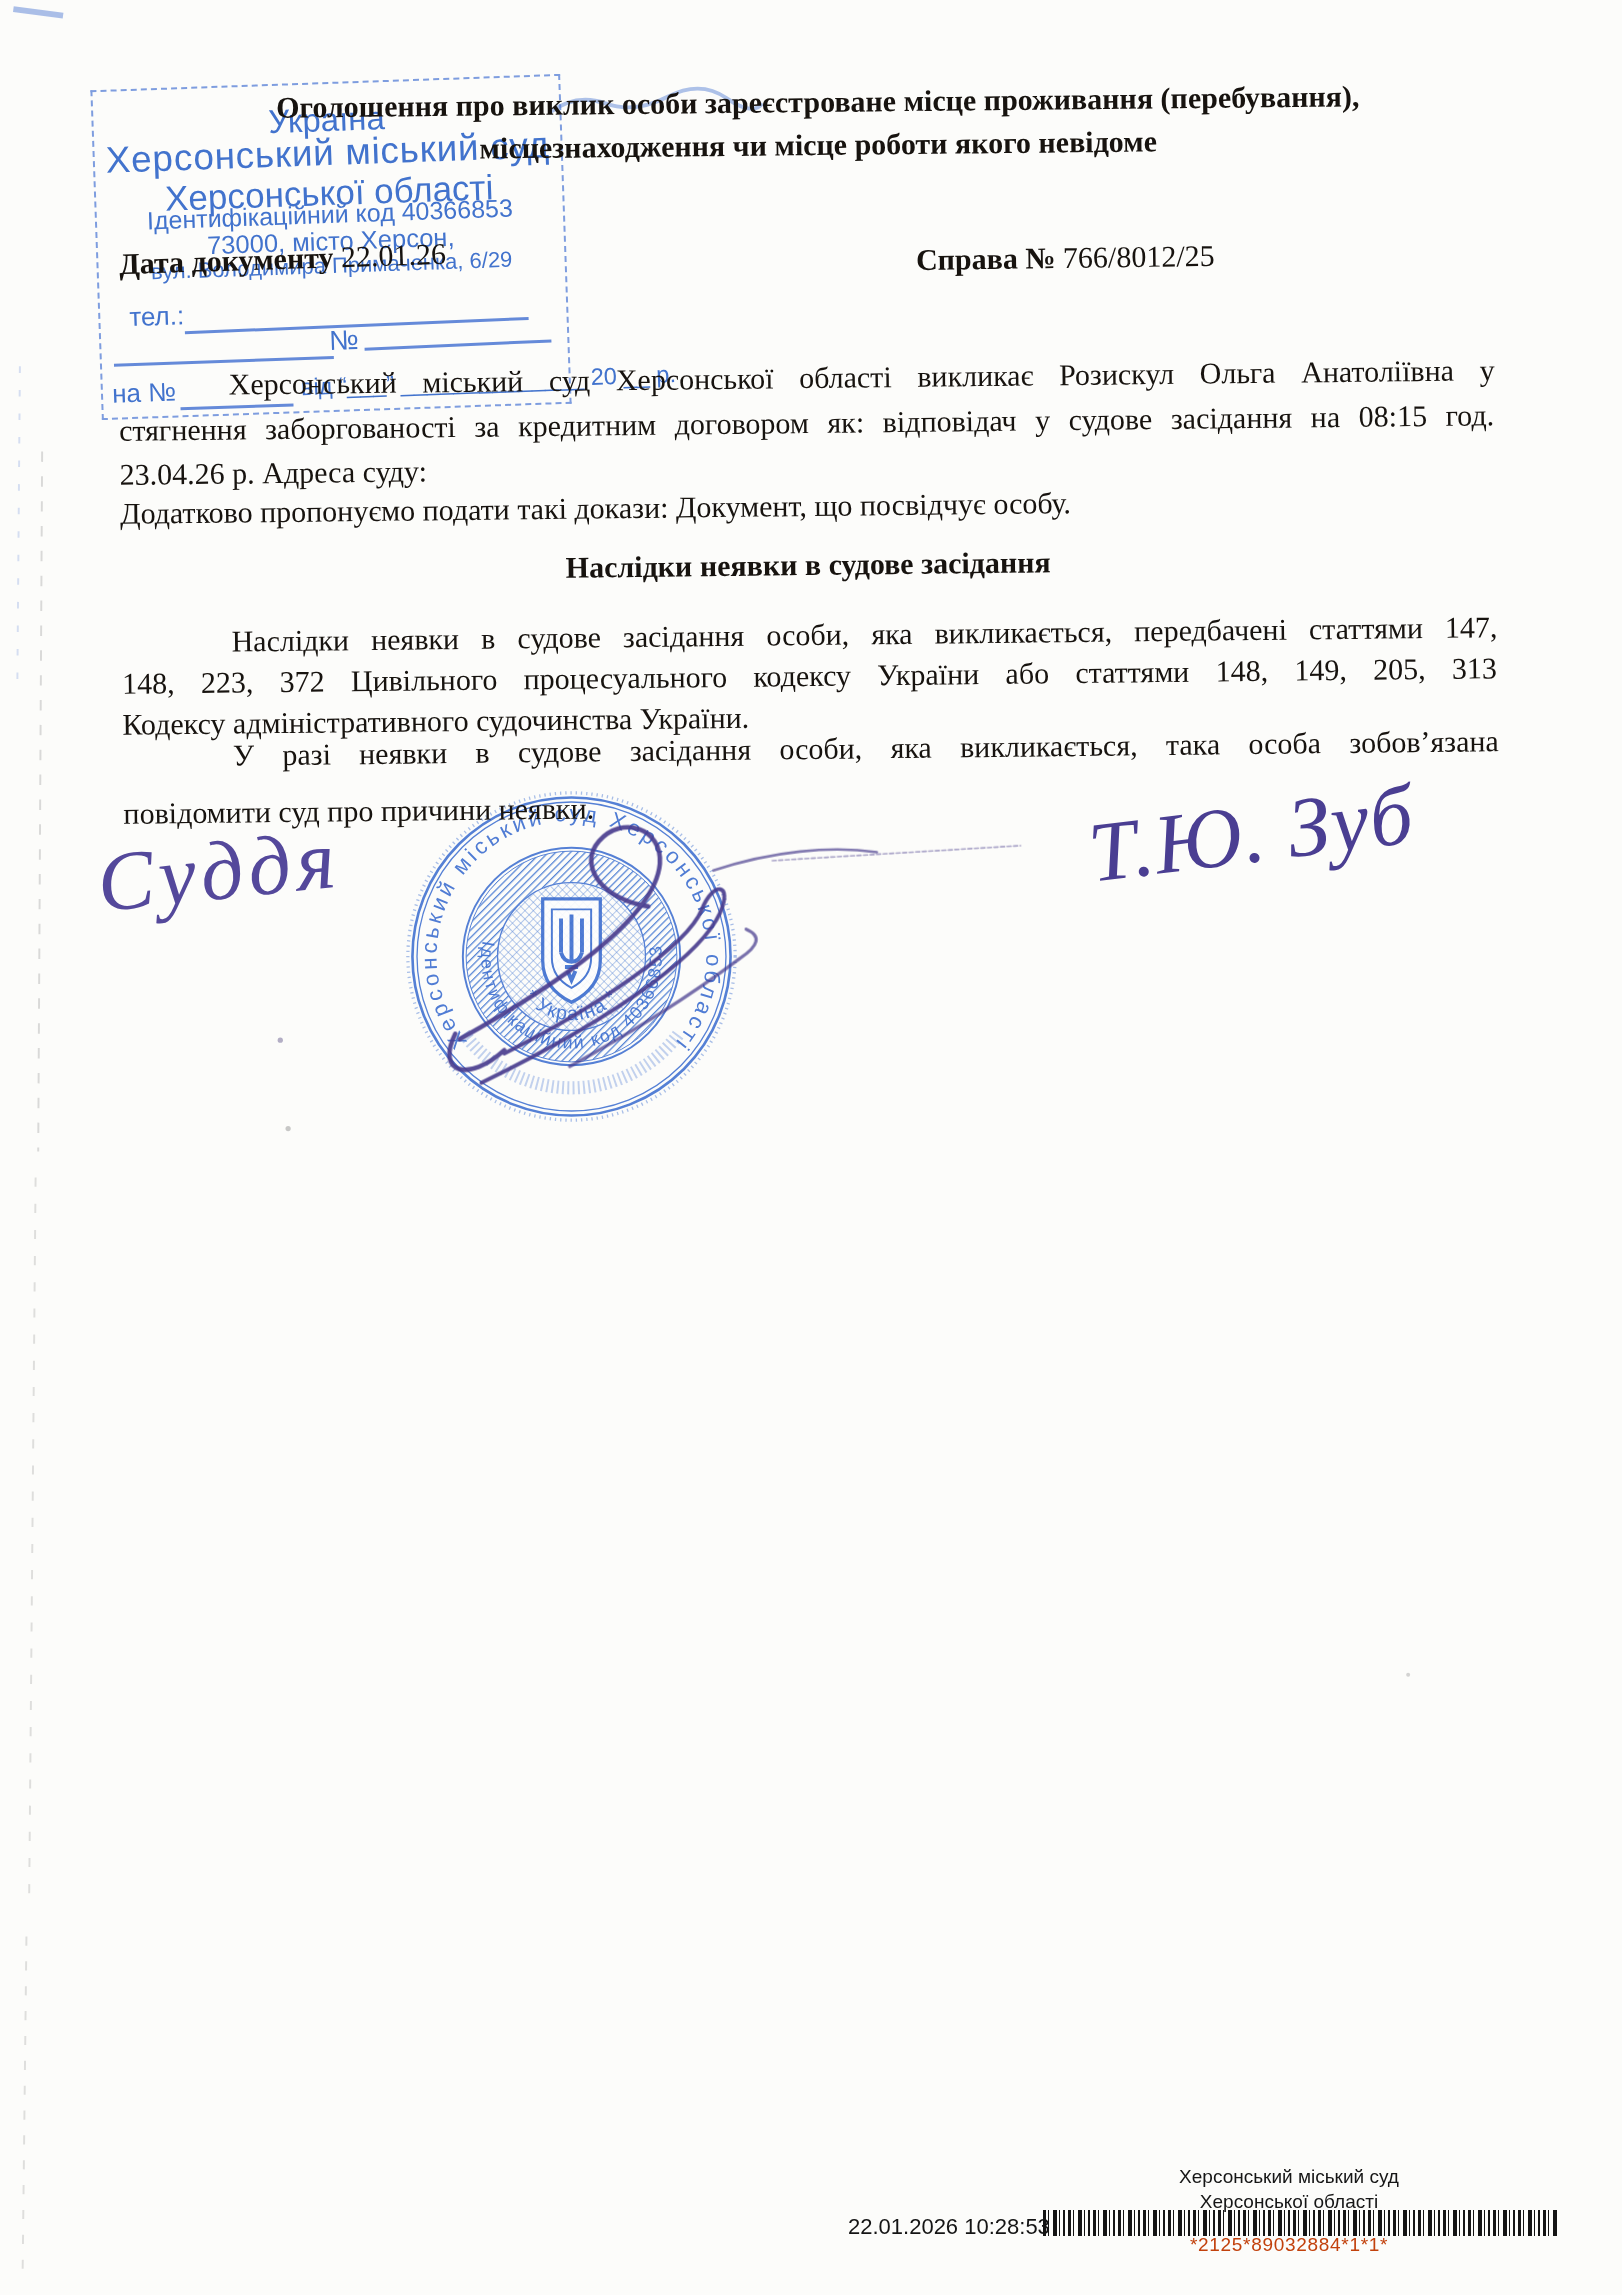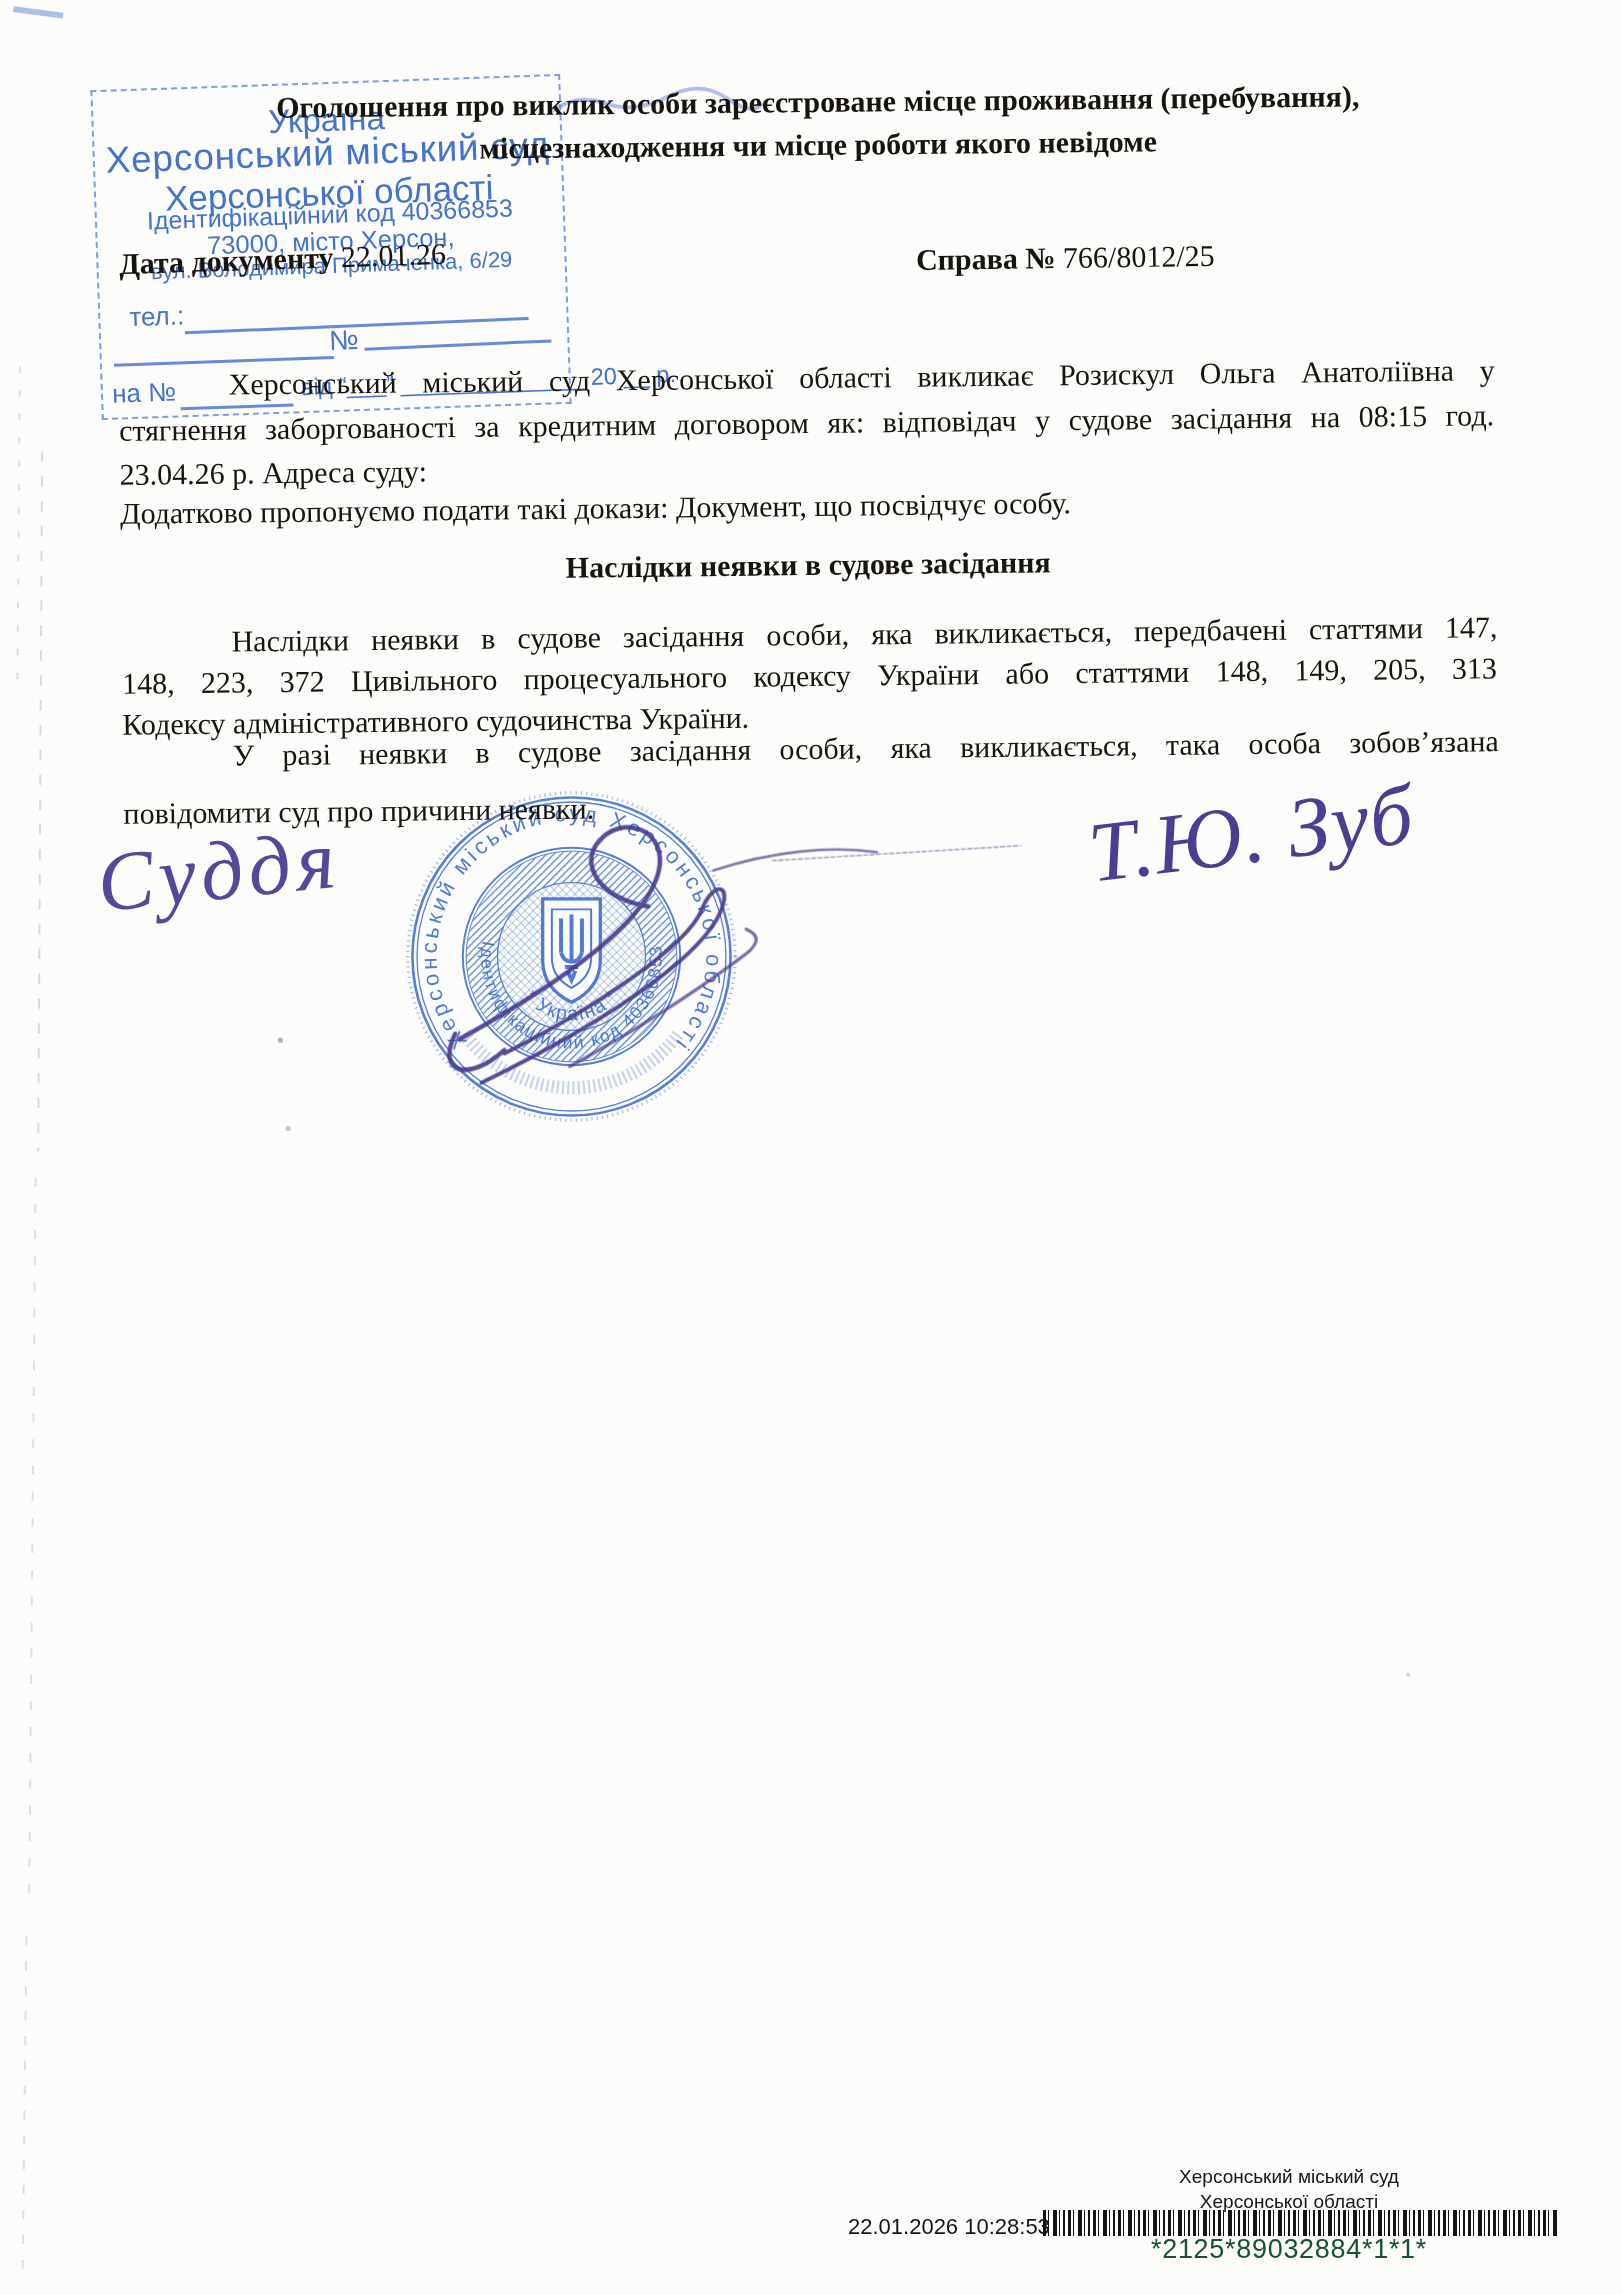--- a/index.html
+++ b/index.html
@@ -39,21 +39,21 @@
   
   .seal-svg{left:400px;top:785px;z-index:1;}
   .stroke-svg{left:406px;top:792px;z-index:4;}
   .artifact-svg{left:0;top:0;z-index:0;}
   
   .footer-line{width:406px;left:1086px;text-align:center;font-family:"Liberation Sans",sans-serif;
                font-size:19px;color:#161616;z-index:2;}
   .f1{top:2166px;} .f2{top:2191px;}
   .f-time{left:848px;top:2214px;font-family:"Liberation Sans",sans-serif;font-size:22px;color:#141414;z-index:2;white-space:nowrap;}
   .f-code{left:1086px;top:2234px;width:406px;text-align:center;font-family:"Liberation Sans",sans-serif;
-          font-size:27px;letter-spacing:0.7px;color:#14532d;z-index:2;}
+          font-size:19px;letter-spacing:0.7px;color:#c2410c;z-index:2;}
   .barcode{left:1043px;top:2210px;width:516px;height:26px;z-index:2;
      background:repeating-linear-gradient(90deg,
        #141414 0 2.6px, transparent 2.6px 4.6px,
        #141414 4.6px 5.9px, transparent 5.9px 9.8px,
        #141414 9.8px 13.7px, transparent 13.7px 15.7px,
        #141414 15.7px 17px, transparent 17px 20px,
        #141414 20px 21.6px, transparent 21.6px 25px);}
 </style>
 </head>
 <body>

